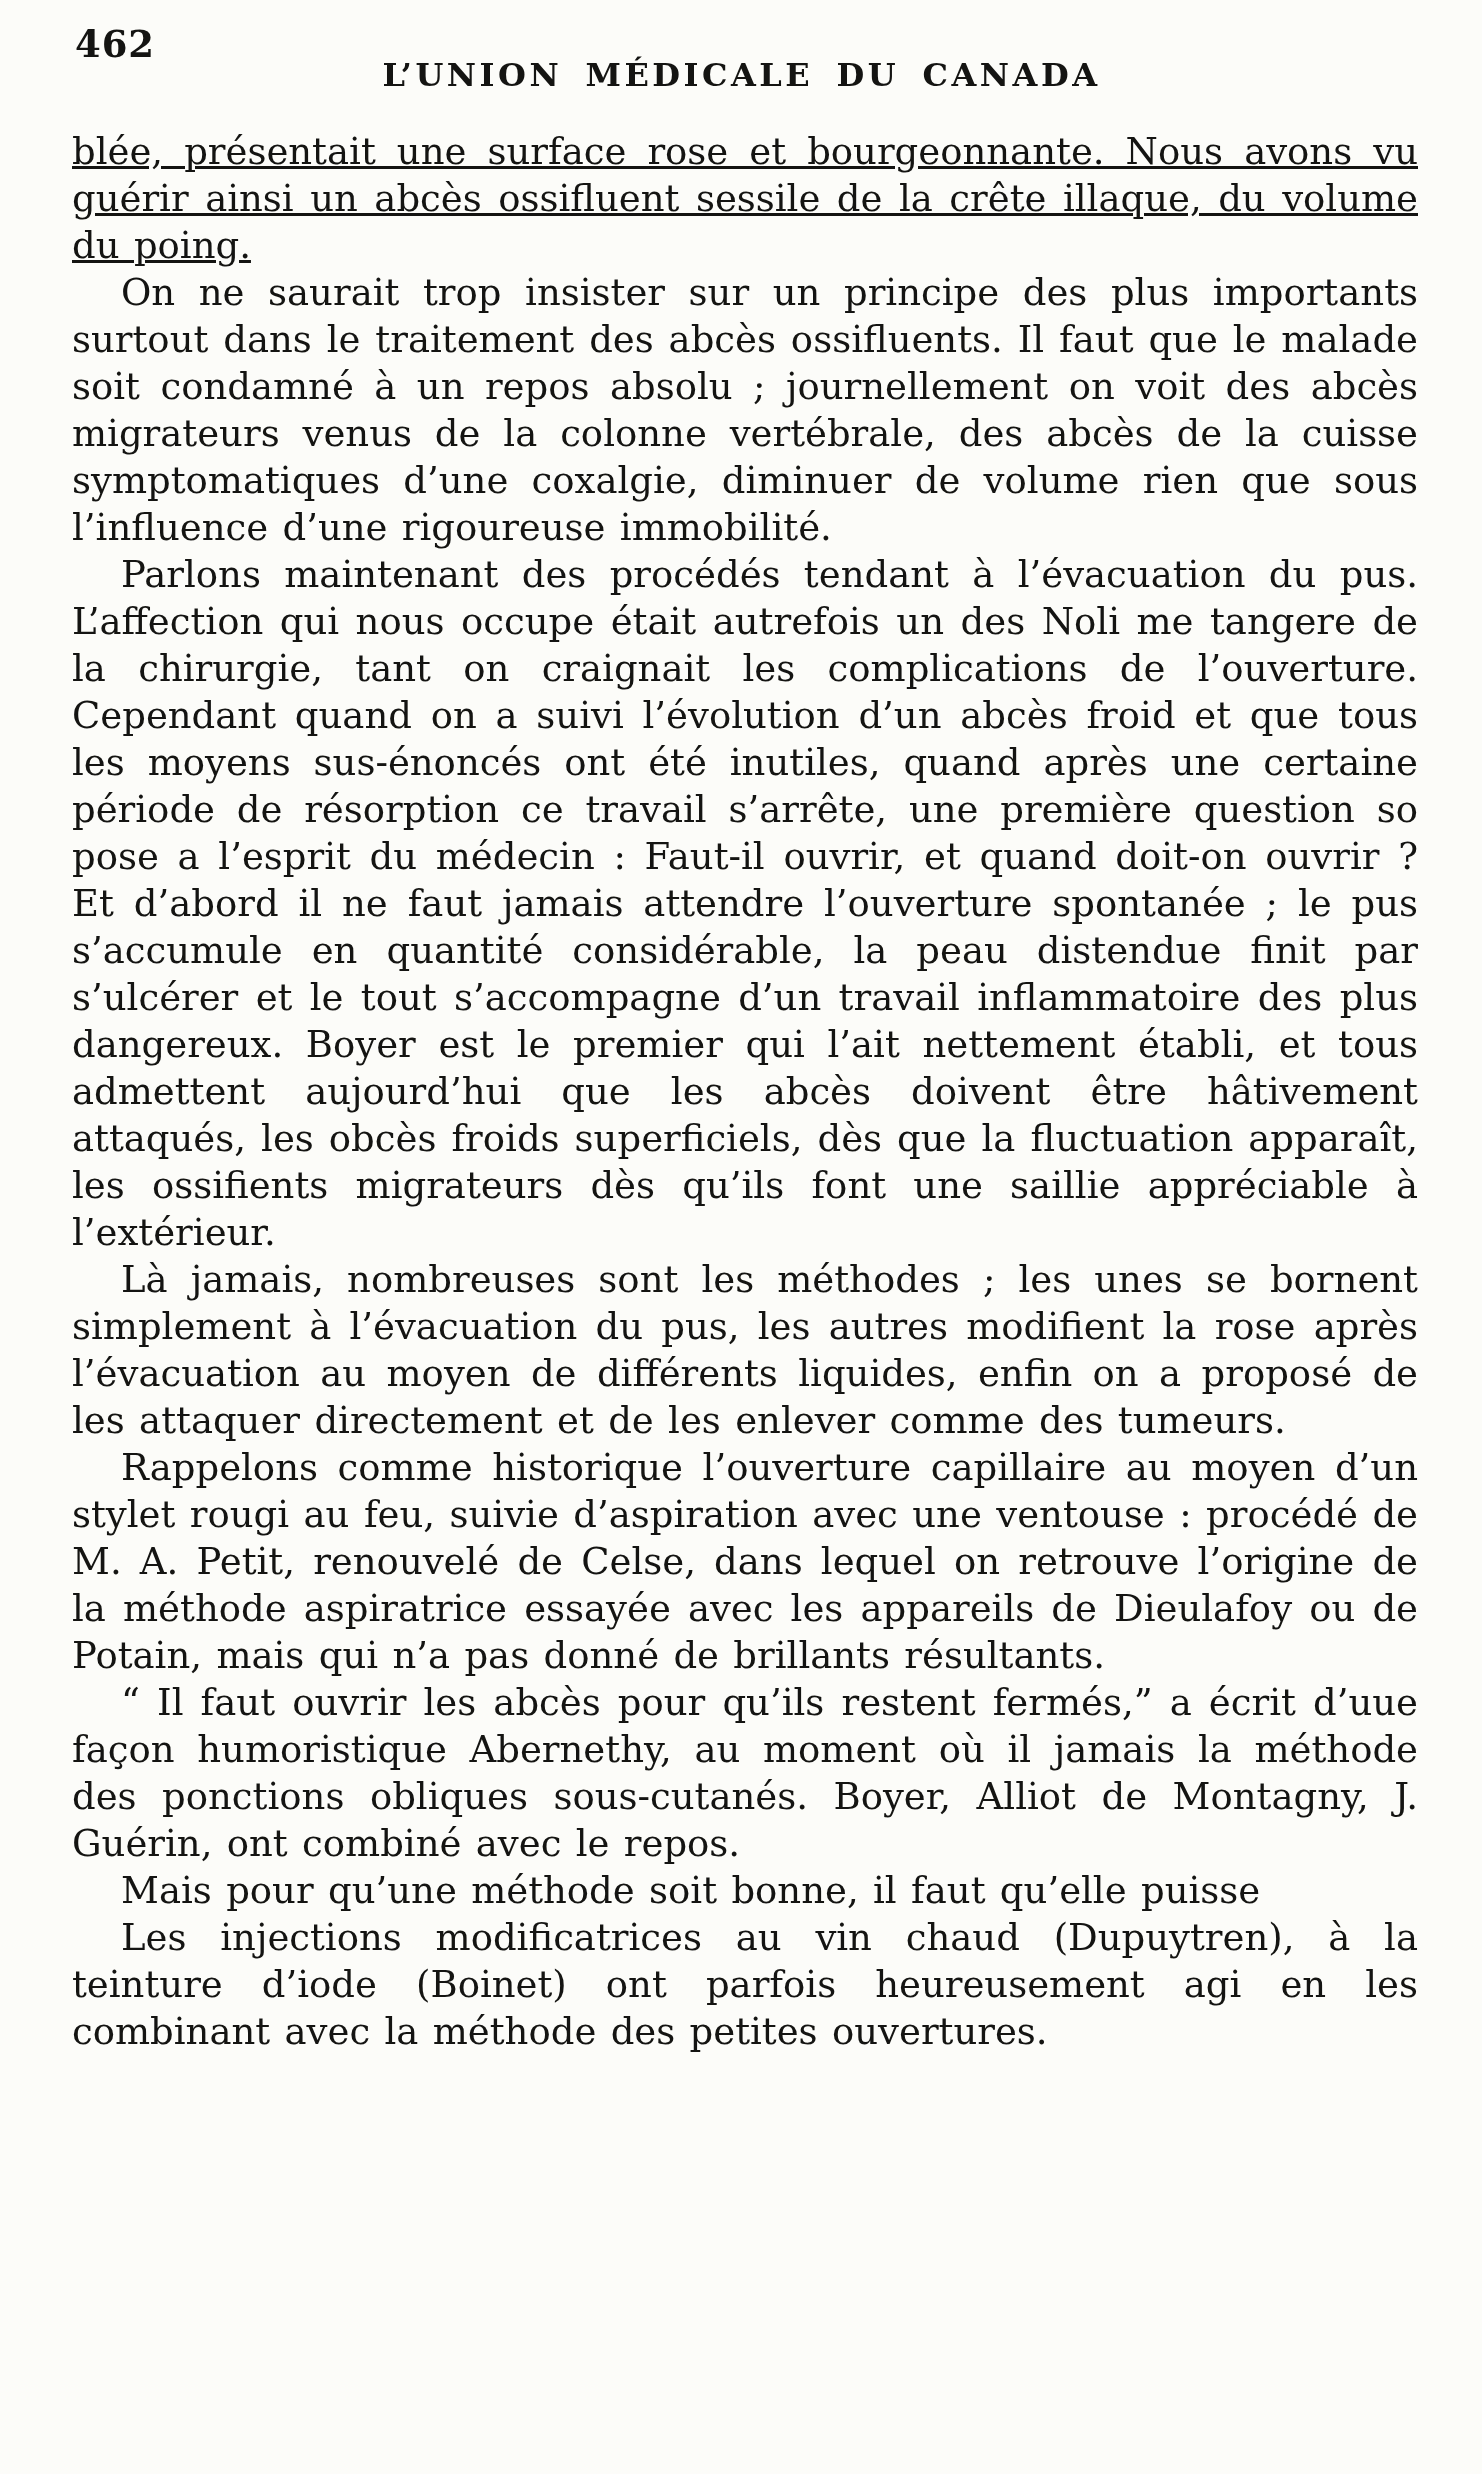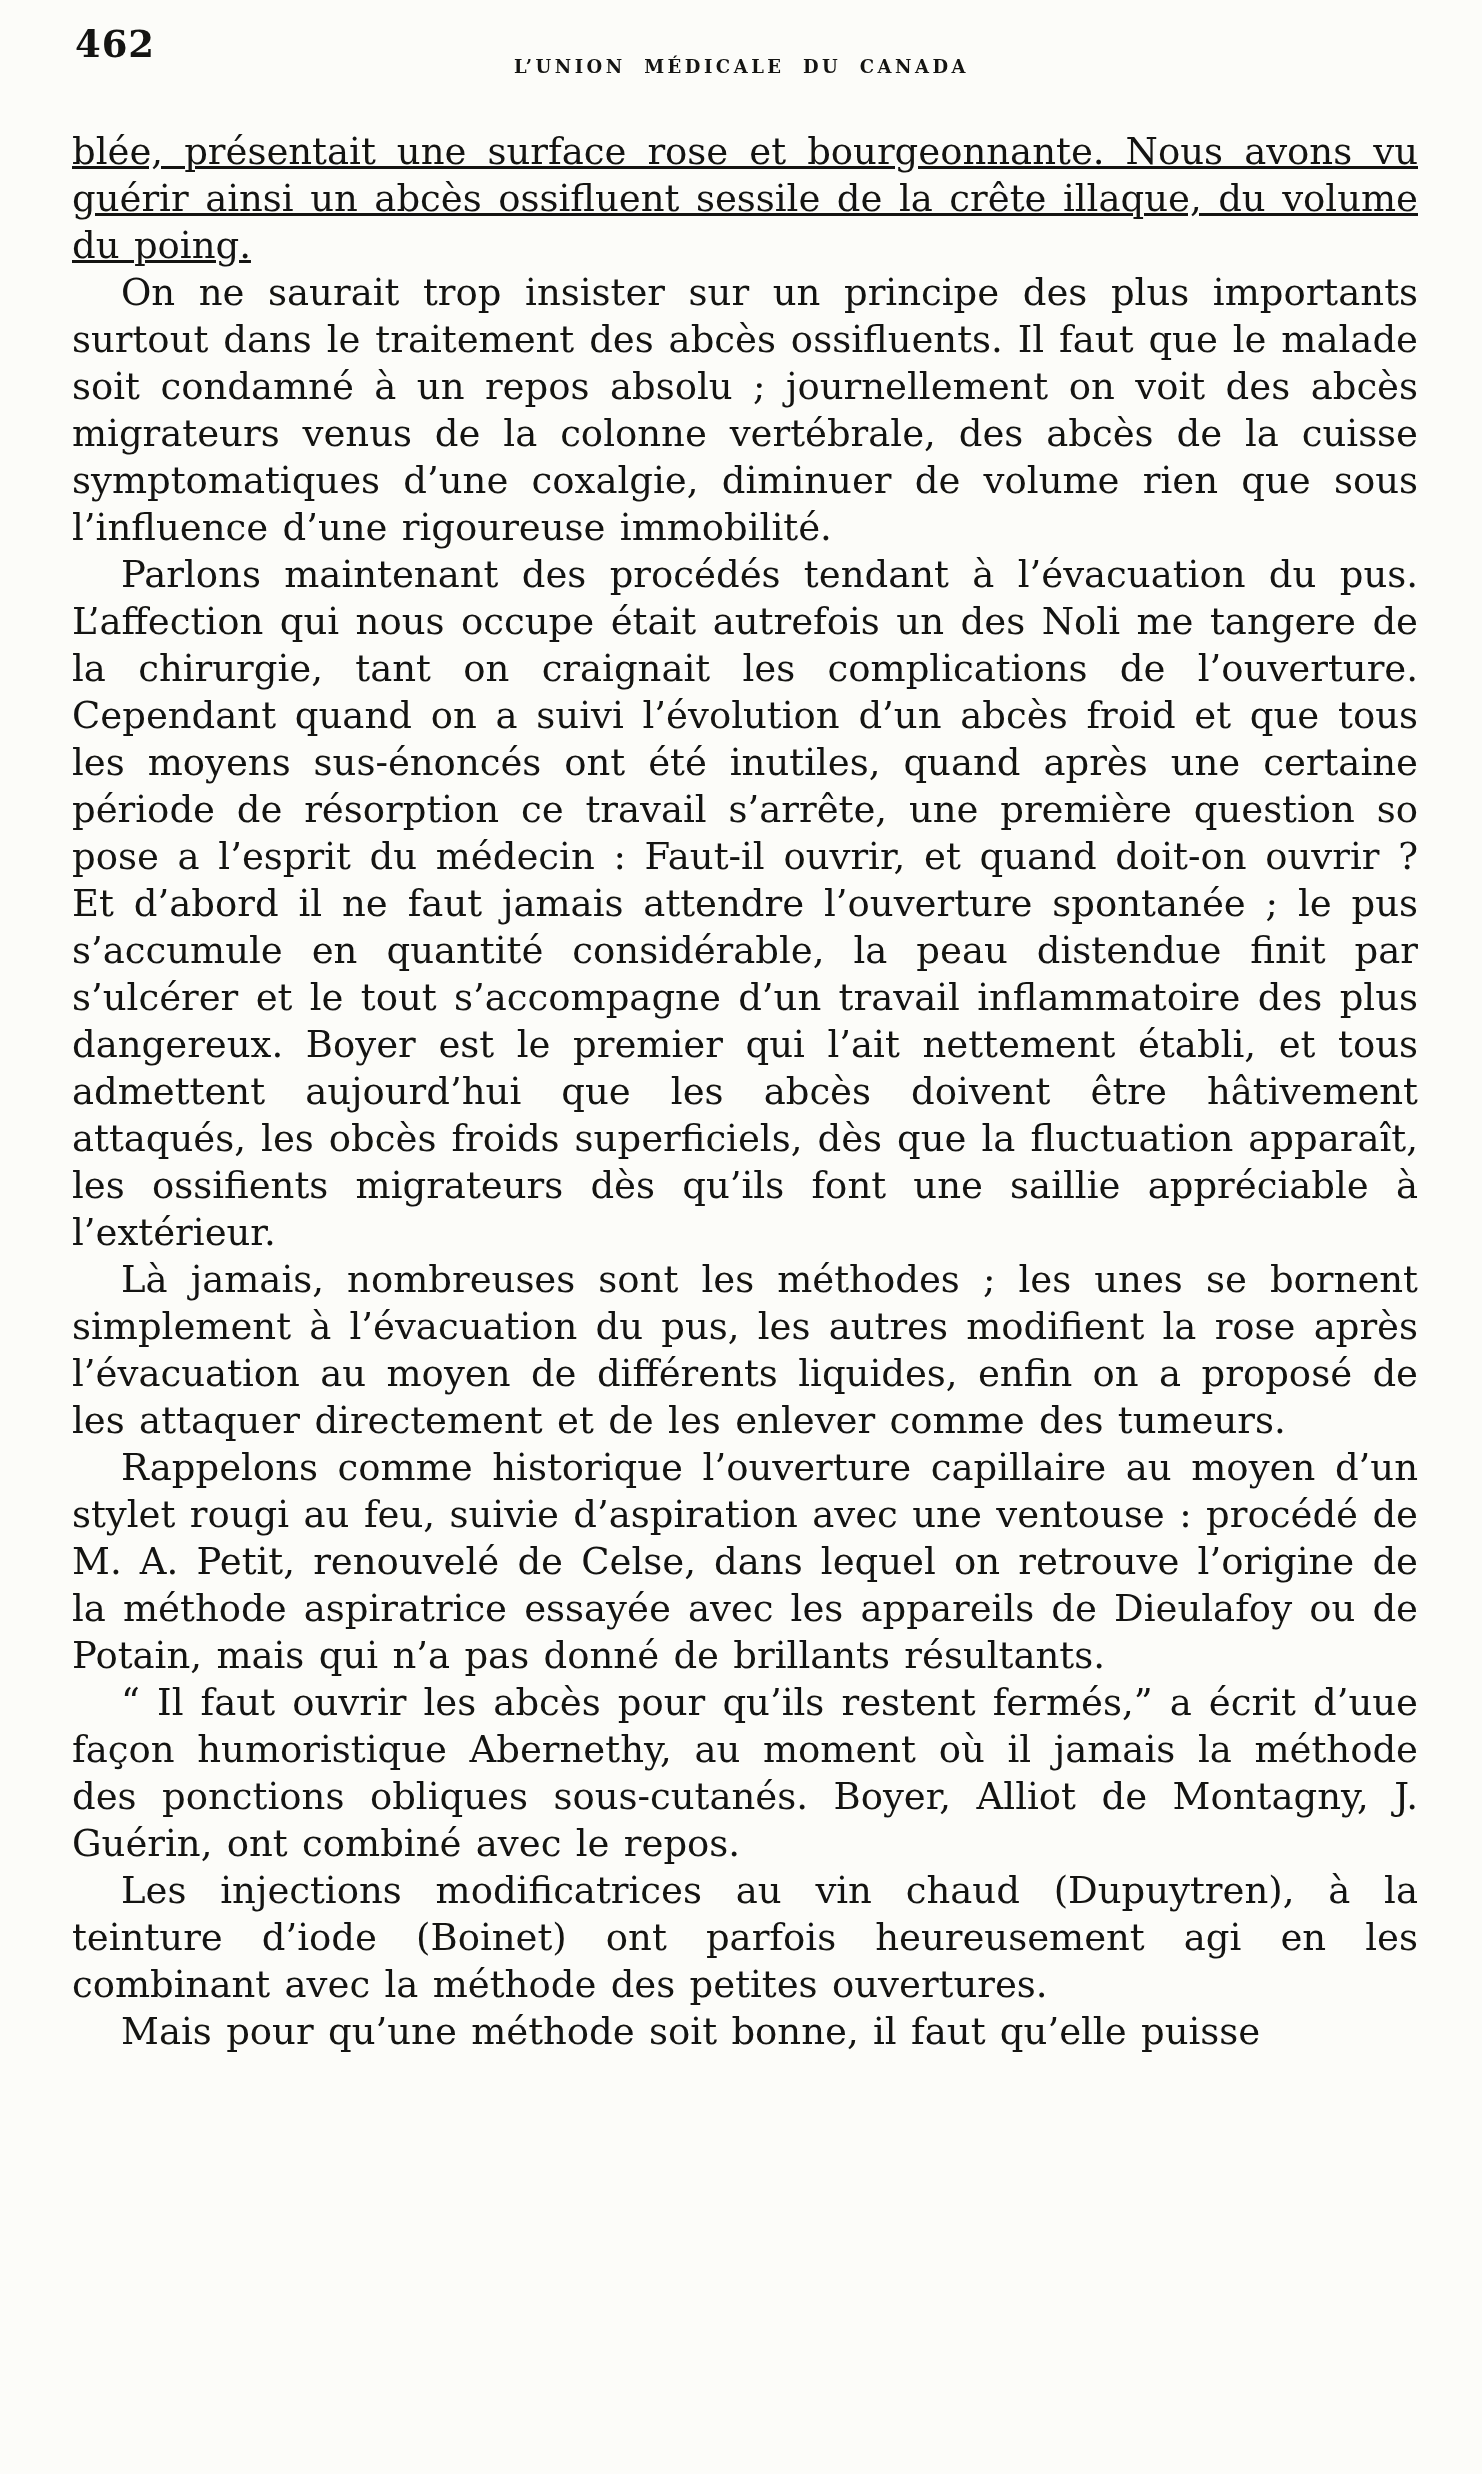--- a/index.html
+++ b/index.html
@@ -27,21 +27,21 @@
     position: absolute;
     left: 75px;
     top: 22px;
     font-size: 37px;
     font-weight: bold;
     letter-spacing: 0.9px;
   }
   .journal-title {
     display: block;
     text-align: center;
-    font-size: 18px;
+    font-size: 32px;
     font-weight: bold;
     letter-spacing: 3.5px;
     word-spacing: 8.7px;
     padding-top: 10.5px;
   }
   .body-text {
     margin: 31px 65px 0 72px;
     font-size: 37px;
     line-height: 47px;
     text-align: justify;
@@ -67,17 +67,17 @@
     <span class="page-number">462</span>
     <span class="journal-title">L’UNION MÉDICALE DU CANADA</span>
   </div>
   <div class="body-text">
       <p class="no-indent"><span>blée, présentait une surface rose et bourgeonnante. Nous avons vu guérir ainsi un abcès ossifluent sessile de la crête illaque, du volume du poing.</span></p>
       <p><span>On ne saurait trop insister sur un principe des plus importants surtout dans le traitement des abcès ossifluents. Il faut que le malade soit condamné à un </span><span class="italic">repos absolu ;</span><span> journellement on voit des abcès migrateurs venus de la colonne vertébrale, des abcès de la cuisse symptomatiques d’une coxalgie, diminuer de volume rien que sous l’influence d’une rigoureuse immobilité.</span></p>
       <p><span>Parlons maintenant des procédés tendant à l’évacuation du pus. L’affection qui nous occupe était autrefois un des </span><span class="italic">Noli me tangere</span><span> de la chirurgie, tant on craignait les complications de l’ouverture. Cependant quand on a suivi l’évolution d’un abcès froid et que tous les moyens sus-énoncés ont été inutiles, quand après une certaine période de résorption ce travail s’arrête, une première question so pose a l’esprit du médecin : Faut-il ouvrir, et quand doit-on ouvrir ? Et d’abord il ne </span><span class="italic">faut jamais attendre</span><span> l’ouverture spontanée ; le pus s’accumule en quantité considérable, la peau distendue finit par s’ulcérer et le tout s’accompagne d’un travail inflammatoire des plus dangereux. Boyer est le premier qui l’ait nettement établi, et tous admettent aujourd’hui que les abcès doivent être hâtivement attaqués, les obcès froids superficiels, dès que la fluctuation apparaît, les ossifients migrateurs dès qu’ils font une saillie appréciable à l’extérieur.</span></p>
       <p><span>Là jamais, nombreuses sont les méthodes ; les unes se bornent simplement à </span><span class="italic">l’évacuation du pus,</span><span> les autres </span><span class="italic">modifient la rose</span><span> après l’évacuation au moyen de différents liquides, enfin on a proposé de les attaquer directement et de les enlever comme des tumeurs.</span></p>
       <p><span>Rappelons comme historique l’ouverture capillaire au moyen d’un stylet rougi au feu, suivie d’aspiration avec une ventouse : procédé de M. A. Petit, renouvelé de Celse, dans lequel on retrouve l’origine de la méthode aspiratrice essayée avec les appareils de Dieulafoy ou de Potain, mais qui n’a pas donné de brillants résultants.</span></p>
       <p><span>“ Il faut ouvrir les abcès pour qu’ils restent fermés,” a écrit d’uue façon humoristique Abernethy, au moment où il jamais la méthode des ponctions obliques sous-cutanés. Boyer, Alliot de Montagny, J. Guérin, ont combiné avec le repos.</span></p>
+      <p><span>Mais pour qu’une méthode soit bonne, il faut qu’elle puisse</span></p>
       <p><span>Les injections modificatrices au vin chaud (Dupuytren), à la teinture d’iode (Boinet) ont parfois heureusement agi en les combinant avec la méthode des petites ouvertures.</span></p>
-      <p><span>Mais pour qu’une méthode soit bonne, il faut qu’elle puisse</span></p>
     </div>
 </div>
 
 
 </body></html>

